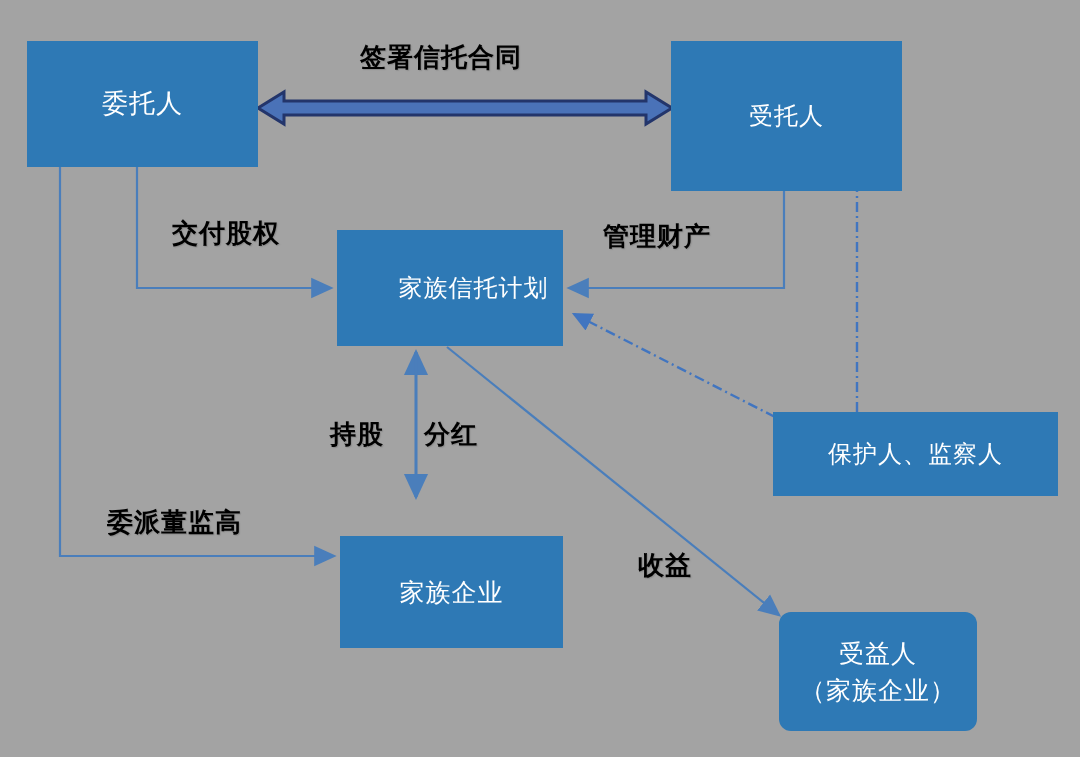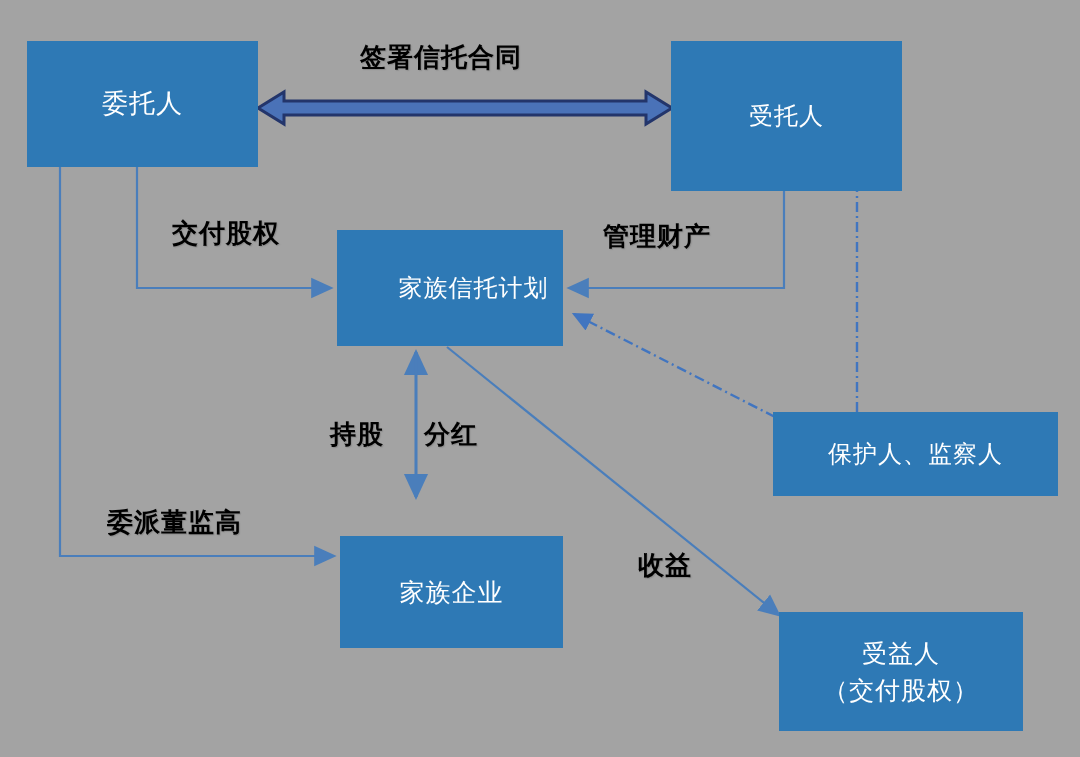--- a/index.html
+++ b/index.html
@@ -41,21 +41,21 @@
   }
   .node .ln {
     display: block;
     white-space: nowrap;
   }
   .node-settlor   { left: 27px;  top: 41px;  width: 231px; height: 126px; font-size: 26px; }
   .node-trustee   { left: 671px; top: 41px;  width: 231px; height: 150px; font-size: 24px; }
   .node-plan      { left: 337px; top: 230px; width: 226px; height: 116px; font-size: 24px; padding-left: 47px; }
   .node-protector { left: 773px; top: 412px; width: 285px; height: 84px; font-size: 24px; }
   .node-company   { left: 340px; top: 503px; width: 223px; height: 112px; font-size: 25px; margin-top: 33px; }
-  .node-benef     { left: 779px; top: 612px; width: 244px; height: 119px; font-size: 25px; }
+  .node-benef     { left: 779px; top: 612px; width: 198px; height: 119px; font-size: 25px; border-radius: 12px; }
 
   .edge-label {
     position: absolute;
     color: #000000;
     font-weight: bold;
     font-size: 26px;
     letter-spacing: 1px;
     white-space: nowrap;
     text-shadow: 1px 1px 1px rgba(120,120,120,0.55);
     z-index: 4;
@@ -135,21 +135,21 @@
   <div class="node node-protector">
     <span class="ln">保护人、监察人</span>
   </div>
 
   <div class="node node-company">
     <span class="ln">家族企业</span>
   </div>
 
   <div class="node node-benef">
     <span class="ln">受益人</span>
-    <span class="ln">（交付股权）</span>
+    <span class="ln">（家族企业）</span>
   </div>
 
   <div class="edge-label lbl-sign">签署信托合同</div>
   <div class="edge-label lbl-manage">管理财产</div>
   <div class="edge-label lbl-deliver">交付股权</div>
   <div class="edge-label lbl-hold">持股</div>
   <div class="edge-label lbl-dividend">分红</div>
   <div class="edge-label lbl-appoint">委派董监高</div>
   <div class="edge-label lbl-income">收益</div>
 

